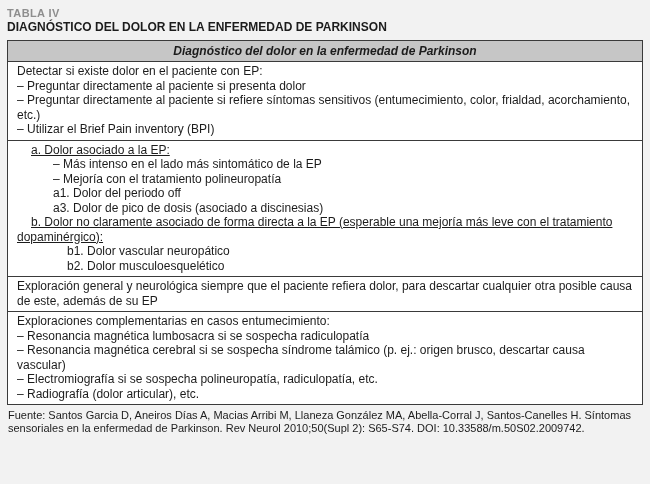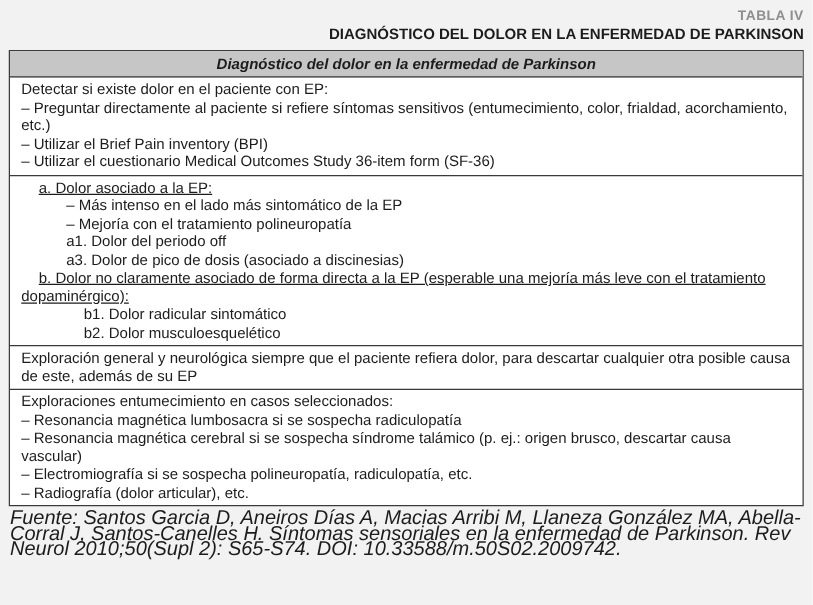--- a/index.html
+++ b/index.html
@@ -14,21 +14,21 @@
   html, body { margin: 0; padding: 0; }
   body {
     width: 650px;
     height: 484px;
     overflow: hidden;
     background: var(--page-background);
     color: var(--text);
     font-family: "Liberation Sans", sans-serif;
   }
   .page { padding: 6px 7px 0; }
-  .caption { text-align: right; }
+  .caption { text-align: left; }
   .tlabel {
     font-size: 11px;
     font-weight: bold;
     letter-spacing: 0.4px;
     color: var(--label-gray);
     line-height: 14px;
   }
   .ttitle {
     font-size: 12px;
     font-weight: bold;
@@ -60,59 +60,58 @@
     line-height: 14.5px;
     text-indent: 0;
   }
   .line.indent-1 { text-indent: 14px; text-decoration: underline; }
   .line.indent-2 { text-indent: 36px; }
   .line.indent-3 { text-indent: 50px; }
   .it { }
   .source {
     margin-top: 4px;
     padding: 0 1px;
-    font-size: 16px;
+    font-size: 11px;
     line-height: 12.5px;
     color: var(--text);
-    font-style: italic;
   }
 </style>
 </head>
 <body>
 
 <div class="page">
   <div class="caption">
     <div class="tlabel">TABLA IV</div>
     <div class="ttitle">DIAGNÓSTICO DEL DOLOR EN LA ENFERMEDAD DE PARKINSON</div>
   </div>
 
   <div class="table">
     <div class="theader">Diagnóstico del dolor en la enfermedad de Parkinson</div>
     <div>
         <div class="section">
           <div class="line indent-0"><span>Detectar si existe dolor en el paciente con EP:</span></div>
+          <div class="line indent-0"><span>– Preguntar directamente al paciente si presenta dolor</span></div>
           <div class="line indent-0"><span>– Preguntar directamente al paciente si refiere síntomas sensitivos (entumecimiento, color, frialdad, acorchamiento, etc.)</span></div>
           <div class="line indent-0"><span>– Utilizar el </span><span class="it">Brief Pain inventory</span><span> (BPI)</span></div>
-          <div class="line indent-0"><span>– Utilizar el cuestionario </span><span class="it">Medical Outcomes Study 36-item form</span><span> (SF-36)</span></div>
         </div>
         <div class="section">
           <div class="line indent-1"><span>a. Dolor asociado a la EP:</span></div>
           <div class="line indent-2"><span>– Más intenso en el lado más sintomático de la EP</span></div>
           <div class="line indent-2"><span>– Mejoría con el tratamiento polineuropatía</span></div>
           <div class="line indent-2"><span>a1. Dolor del periodo </span><span class="it">off</span></div>
           <div class="line indent-2"><span>a3. Dolor de pico de dosis (asociado a discinesias)</span></div>
           <div class="line indent-1"><span>b. Dolor no claramente asociado de forma directa a la EP (esperable una mejoría más leve con el tratamiento dopaminérgico):</span></div>
-          <div class="line indent-3"><span>b1. Dolor radicular sintomático</span></div>
+          <div class="line indent-3"><span>b1. Dolor vascular neuropático</span></div>
           <div class="line indent-3"><span>b2. Dolor musculoesquelético</span></div>
         </div>
         <div class="section">
           <div class="line indent-0"><span>Exploración general y neurológica siempre que el paciente refiera dolor, para descartar cualquier otra posible causa de este, además de su EP</span></div>
         </div>
         <div class="section">
-          <div class="line indent-0"><span>Exploraciones entumecimiento en casos seleccionados:</span></div>
+          <div class="line indent-0"><span>Exploraciones complementarias en casos entumecimiento:</span></div>
           <div class="line indent-0"><span>– Resonancia magnética lumbosacra si se sospecha radiculopatía</span></div>
           <div class="line indent-0"><span>– Resonancia magnética cerebral si se sospecha síndrome talámico (p. ej.: origen brusco, descartar causa vascular)</span></div>
           <div class="line indent-0"><span>– Electromiografía si se sospecha polineuropatía, radiculopatía, etc.</span></div>
           <div class="line indent-0"><span>– Radiografía (dolor articular), etc.</span></div>
         </div>
       </div>
   </div>
 
   <div class="source">Fuente: Santos Garcia D, Aneiros Días A, Macias Arribi M, Llaneza González MA, Abella-Corral J, Santos-Canelles H. Síntomas sensoriales en la enfermedad de Parkinson. Rev Neurol 2010;50(Supl 2): S65-S74. DOI: 10.33588/m.50S02.2009742.</div>
 </div>

